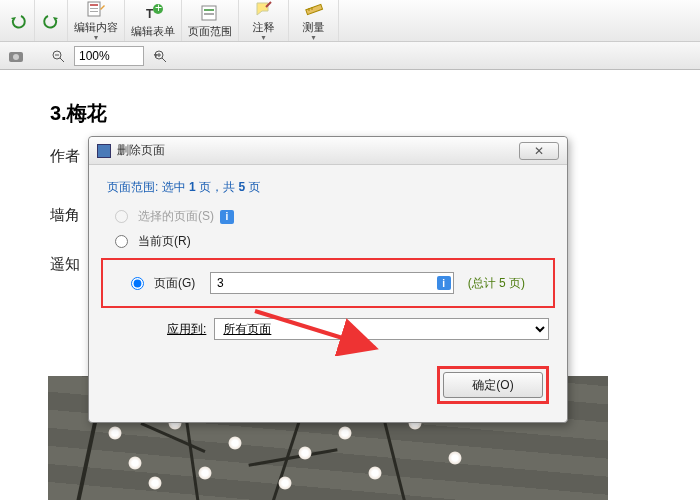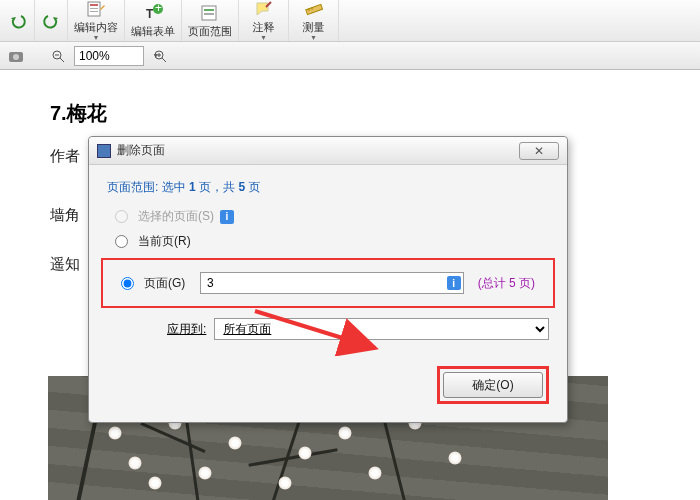--- a/index.html
+++ b/index.html
@@ -31,24 +31,24 @@
 .titlebar .ttxt { flex: 1; color: #333; }
 .closebtn { width: 40px; height: 18px; border: 1px solid #999; border-radius: 3px; background: linear-gradient(#fafafa,#e0e0e0); display: flex; align-items: center; justify-content: center; font-size: 10px; color: #555; }
 
 .dbody { padding: 14px 18px 18px; }
 .range { color: #1a5fb4; margin-bottom: 12px; }
 .row { display: flex; align-items: center; margin: 8px 8px; gap: 6px; }
 .row input[type=radio] { margin-right: 4px; }
 .row label { color: #222; }
 .row.disabled label { color: #a0a0a0; }
 .infoic { display: inline-flex; width: 14px; height: 14px; background: #3b8be6; color: #fff; font-size: 10px; font-weight: bold; align-items: center; justify-content: center; border-radius: 2px; }
-.hl { border: 2px solid #e33; padding: 4px 10px; margin: 2px -6px; }
+.hl { border: 2px solid #e33; padding: 4px 20px; margin: 2px -6px; }
 .pginput { flex: 1; display: flex; align-items: center; border: 1px solid #999; background: #fff; height: 22px; }
 .pginput input { border: none; outline: none; flex: 1; padding: 0 6px; font-size: 12px; }
-.total { margin-left: 8px; color: #a21caf; }
+.total { margin-left: 8px; color: #4d7c0f; }
 .applyrow { display: flex; align-items: center; margin: 10px 0 0 60px; gap: 8px; text-decoration: underline; }
 .applyrow select { flex: 1; height: 22px; border: 1px solid #999; background: #fff; padding: 0 4px; }
 
 .btns { display: flex; justify-content: flex-end; gap: 14px; margin-top: 26px; }
 .btn { width: 100px; height: 26px; border: 1px solid #8a8a8a; border-radius: 3px; background: linear-gradient(#fcfcfc,#e2e2e2); display: flex; align-items: center; justify-content: center; color: #222; }
 .btnhl { border: 3px solid #e33; padding: 3px; display: inline-block; }
 
 .arrow { position: absolute; left: 250px; top: 306px; width: 140px; height: 50px; pointer-events: none; z-index: 50; }
 </style>
 </head>
@@ -150,21 +150,21 @@
       <svg width="14" height="14">
         <circle cx="6" cy="6" r="4" fill="none" stroke="#555"></circle>
         <line x1="9" y1="9" x2="13" y2="13" stroke="#555"></line>
         <line x1="4" y1="6" x2="8" y2="6" stroke="#555"></line>
         <line x1="6" y1="4" x2="6" y2="8" stroke="#555"></line>
       </svg>
     </div>
 </div>
 
 <div class="doc">
-  <h1>7.梅花</h1>
+  <h1>3.梅花</h1>
   <p>作者</p>
   <p style="margin-top:40px">墙角</p>
   <p style="margin-top:30px">遥知</p>
 </div>
 
 <div class="photo">
   <div class="wall"></div>
   <div class="branch" style="left:40px;top:10px;width:4px;height:120px;transform:rotate(12deg)"></div>
   <div class="branch" style="left:140px;top:0;width:3px;height:130px;transform:rotate(-8deg)"></div>
   <div class="branch" style="left:240px;top:20px;width:3px;height:110px;transform:rotate(18deg)"></div>

